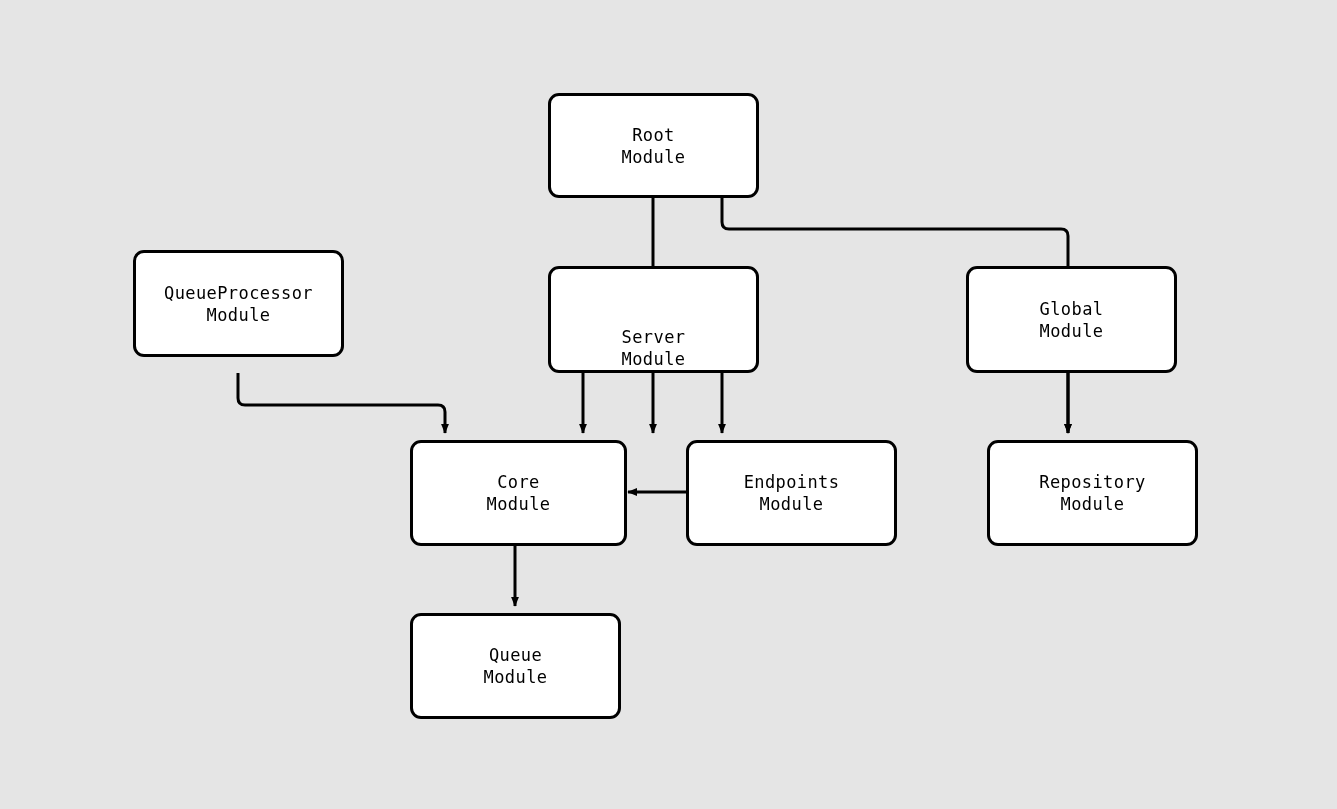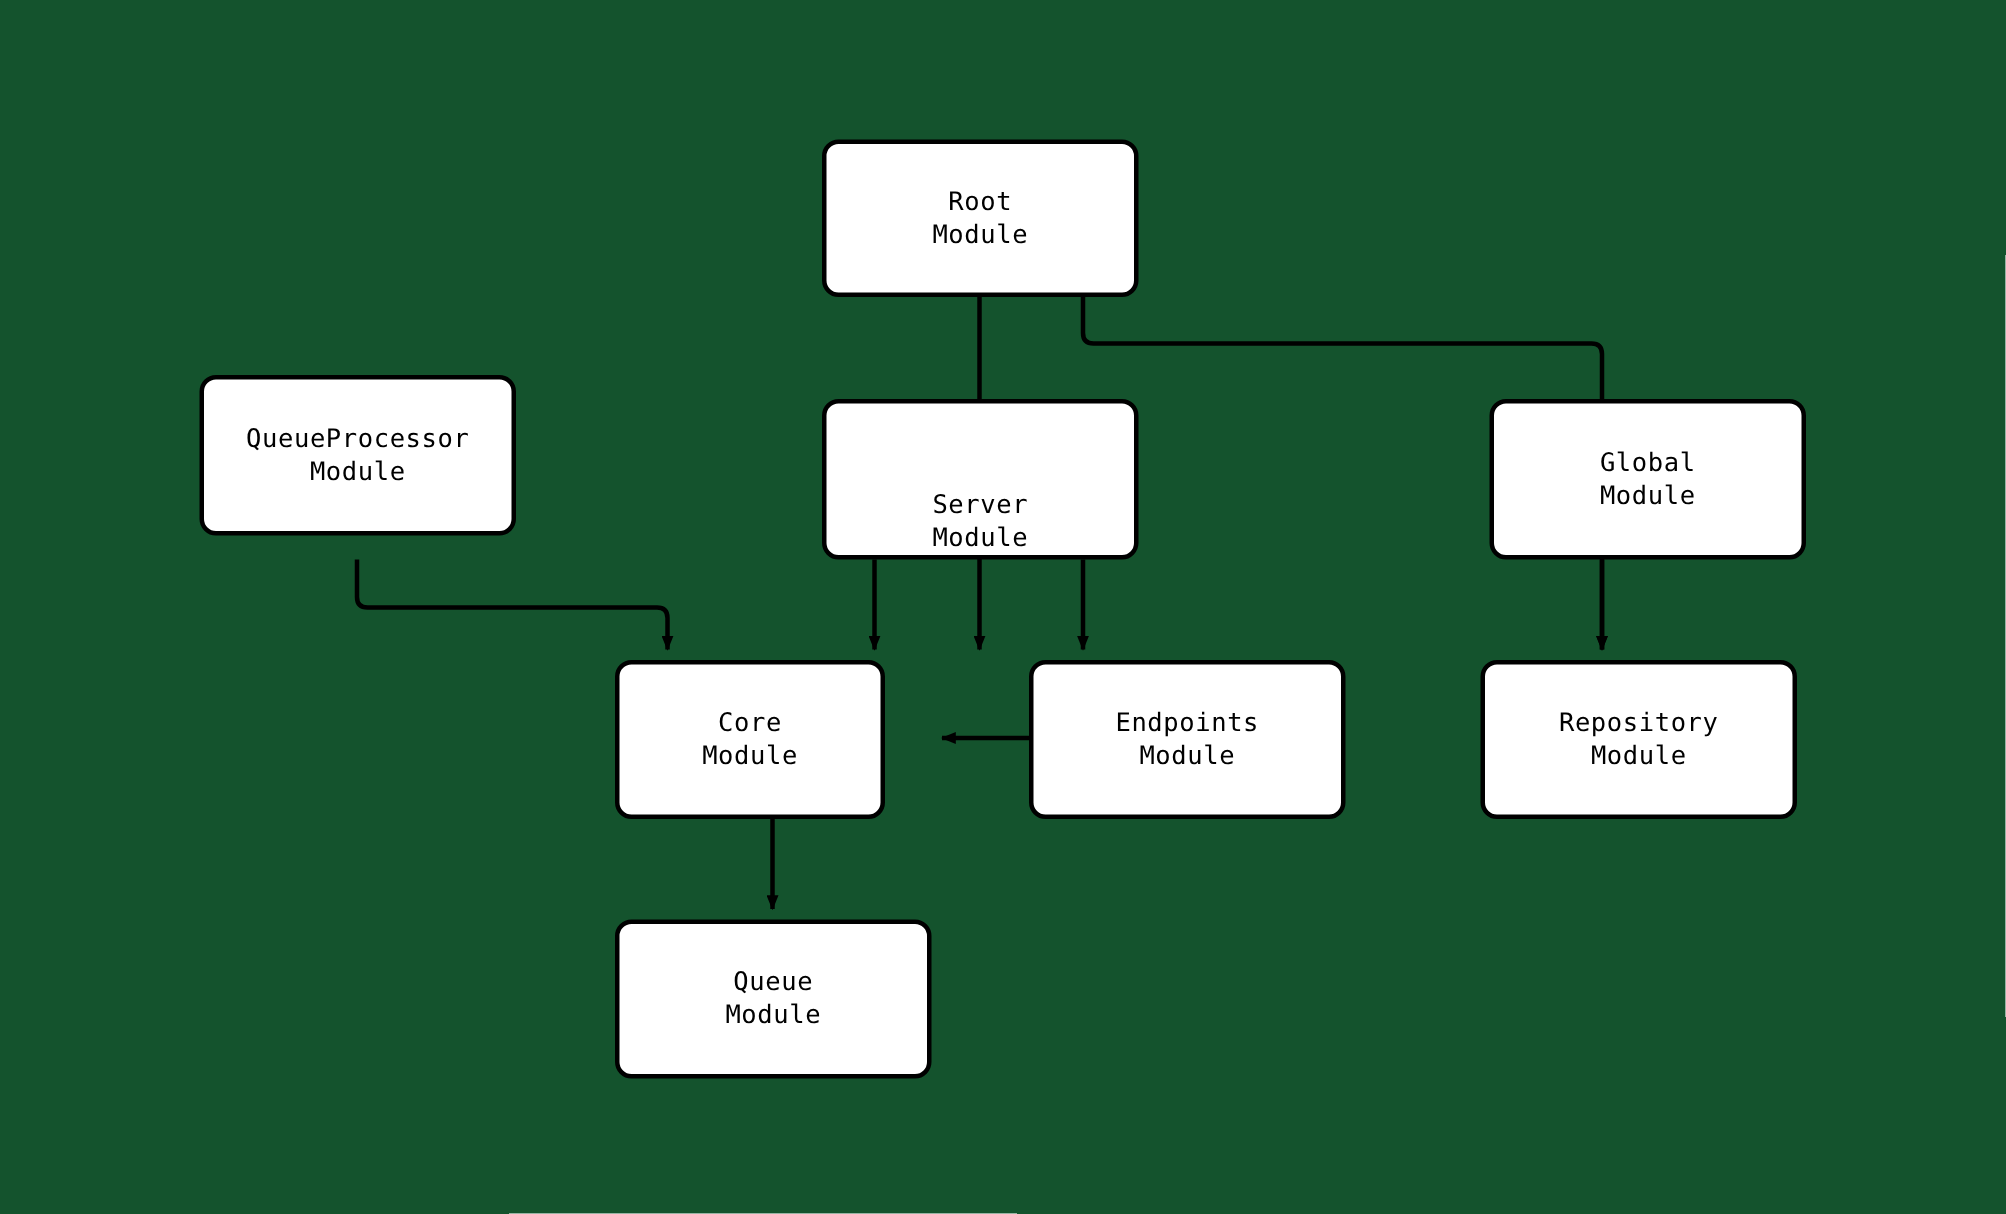--- a/index.html
+++ b/index.html
@@ -7,21 +7,21 @@
     padding: 0;
     background: #ffffff;
   }
   body {
     font-family: "DejaVu Sans Mono", monospace;
   }
   #canvas {
     position: relative;
     width: 1337px;
     height: 809px;
-    background: #14532d;
+    background: #e5e5e5;
     overflow: hidden;
     text-decoration: underline;
   }
   #edge-layer {
     position: absolute;
     left: 0;
     top: 0;
     width: 1337px;
     height: 809px;
   }
@@ -84,26 +84,26 @@
   <div class="node" style="left: 133px; top: 250px; width: 211px; height: 107px;">
     <div class="node-line">QueueProcessor</div>
     <div class="node-line">Module</div>
   </div>
 
   <div class="node" style="left: 548px; top: 266px; width: 211px; height: 107px; justify-content: flex-end;">
     <div class="node-line">Server</div>
     <div class="node-line">Module</div>
   </div>
 
-  <div class="node" style="left: 993px; top: 266px; width: 211px; height: 107px;">
+  <div class="node" style="left: 966px; top: 266px; width: 211px; height: 107px;">
     <div class="node-line">Global</div>
     <div class="node-line">Module</div>
   </div>
 
-  <div class="node" style="left: 410px; top: 440px; width: 180px; height: 106px;">
+  <div class="node" style="left: 410px; top: 440px; width: 217px; height: 106px;">
     <div class="node-line">Core</div>
     <div class="node-line">Module</div>
   </div>
 
   <div class="node" style="left: 686px; top: 440px; width: 211px; height: 106px;">
     <div class="node-line">Endpoints</div>
     <div class="node-line">Module</div>
   </div>
 
   <div class="node" style="left: 963px; top: 440px; width: 211px; height: 106px; margin-left: 24px;">

